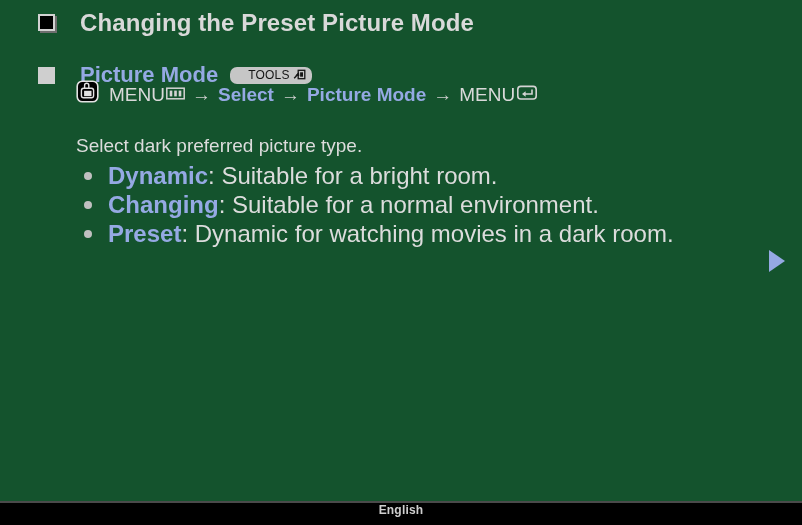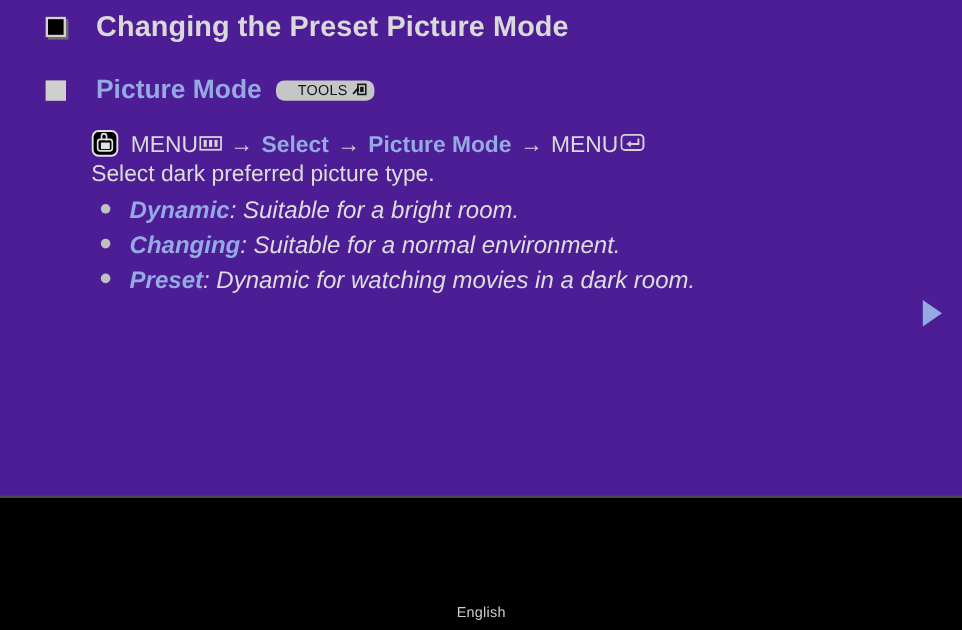--- a/index.html
+++ b/index.html
@@ -10,22 +10,22 @@
   body {
     width: 802px;
     height: 525px;
     overflow: hidden;
     font-family: "Liberation Sans", sans-serif;
     -webkit-font-smoothing: antialiased;
   }
   #screen {
     position: relative;
     width: 802px;
-    height: 415px;
-    background: #4c1d95;
+    height: 503px;
+    background: #14532d;
     box-sizing: border-box;
   }
   
   .bottom-rule {
     position: absolute;
     left: 0;
     bottom: 0;
     width: 802px;
     height: 2px;
     background: #4a4a4a;
@@ -96,23 +96,23 @@
     font-weight: normal;
     color: #151515;
     letter-spacing: 0.2px;
     line-height: 14px;
   }
   .tools-badge svg { display: block; }
   
   .path-row {
     position: absolute;
     left: 76px;
-    top: 108px;
-    display: flex;
-    align-items: center;
+    top: 80px;
+    display: flex;
+    align-items: flex-end;
     white-space: nowrap;
   }
   .hand-icon { flex: 0 0 auto; display: block; }
   .path-text {
     margin-left: 10px;
     font-size: 19px;
     color: #d9d9d9;
     line-height: 24px;
     display: flex;
     align-items: center;
@@ -153,24 +153,23 @@
     height: 8px;
     border-radius: 50%;
     background: #c0c0c0;
     flex: 0 0 auto;
     position: relative;
     top: -4px;
     margin-left: 8px;
   }
   .bullet-body {
     margin-left: 16px;
-    font-size: 20px;
+    font-size: 24px;
     line-height: 24px;
     color: #dcdcdc;
-    font-style: italic;
   }
   .bullet-term {
     color: #95a9e3;
     font-weight: bold;
   }
   
   .next-arrow {
     position: absolute;
     left: 769px;
     top: 250px;
@@ -181,21 +180,21 @@
     border-bottom: 11px solid transparent;
   }
   
   .footer-lang {
     position: absolute;
     left: 0;
     top: 503px;
     width: 802px;
     text-align: center;
     font-size: 12px;
-    font-weight: normal;
+    font-weight: bold;
     color: #cfcfcf;
     letter-spacing: 0.2px;
   }
 </style>
 </head>
 <body>
 
 <div id="screen">
 
   <div class="heading-row">

